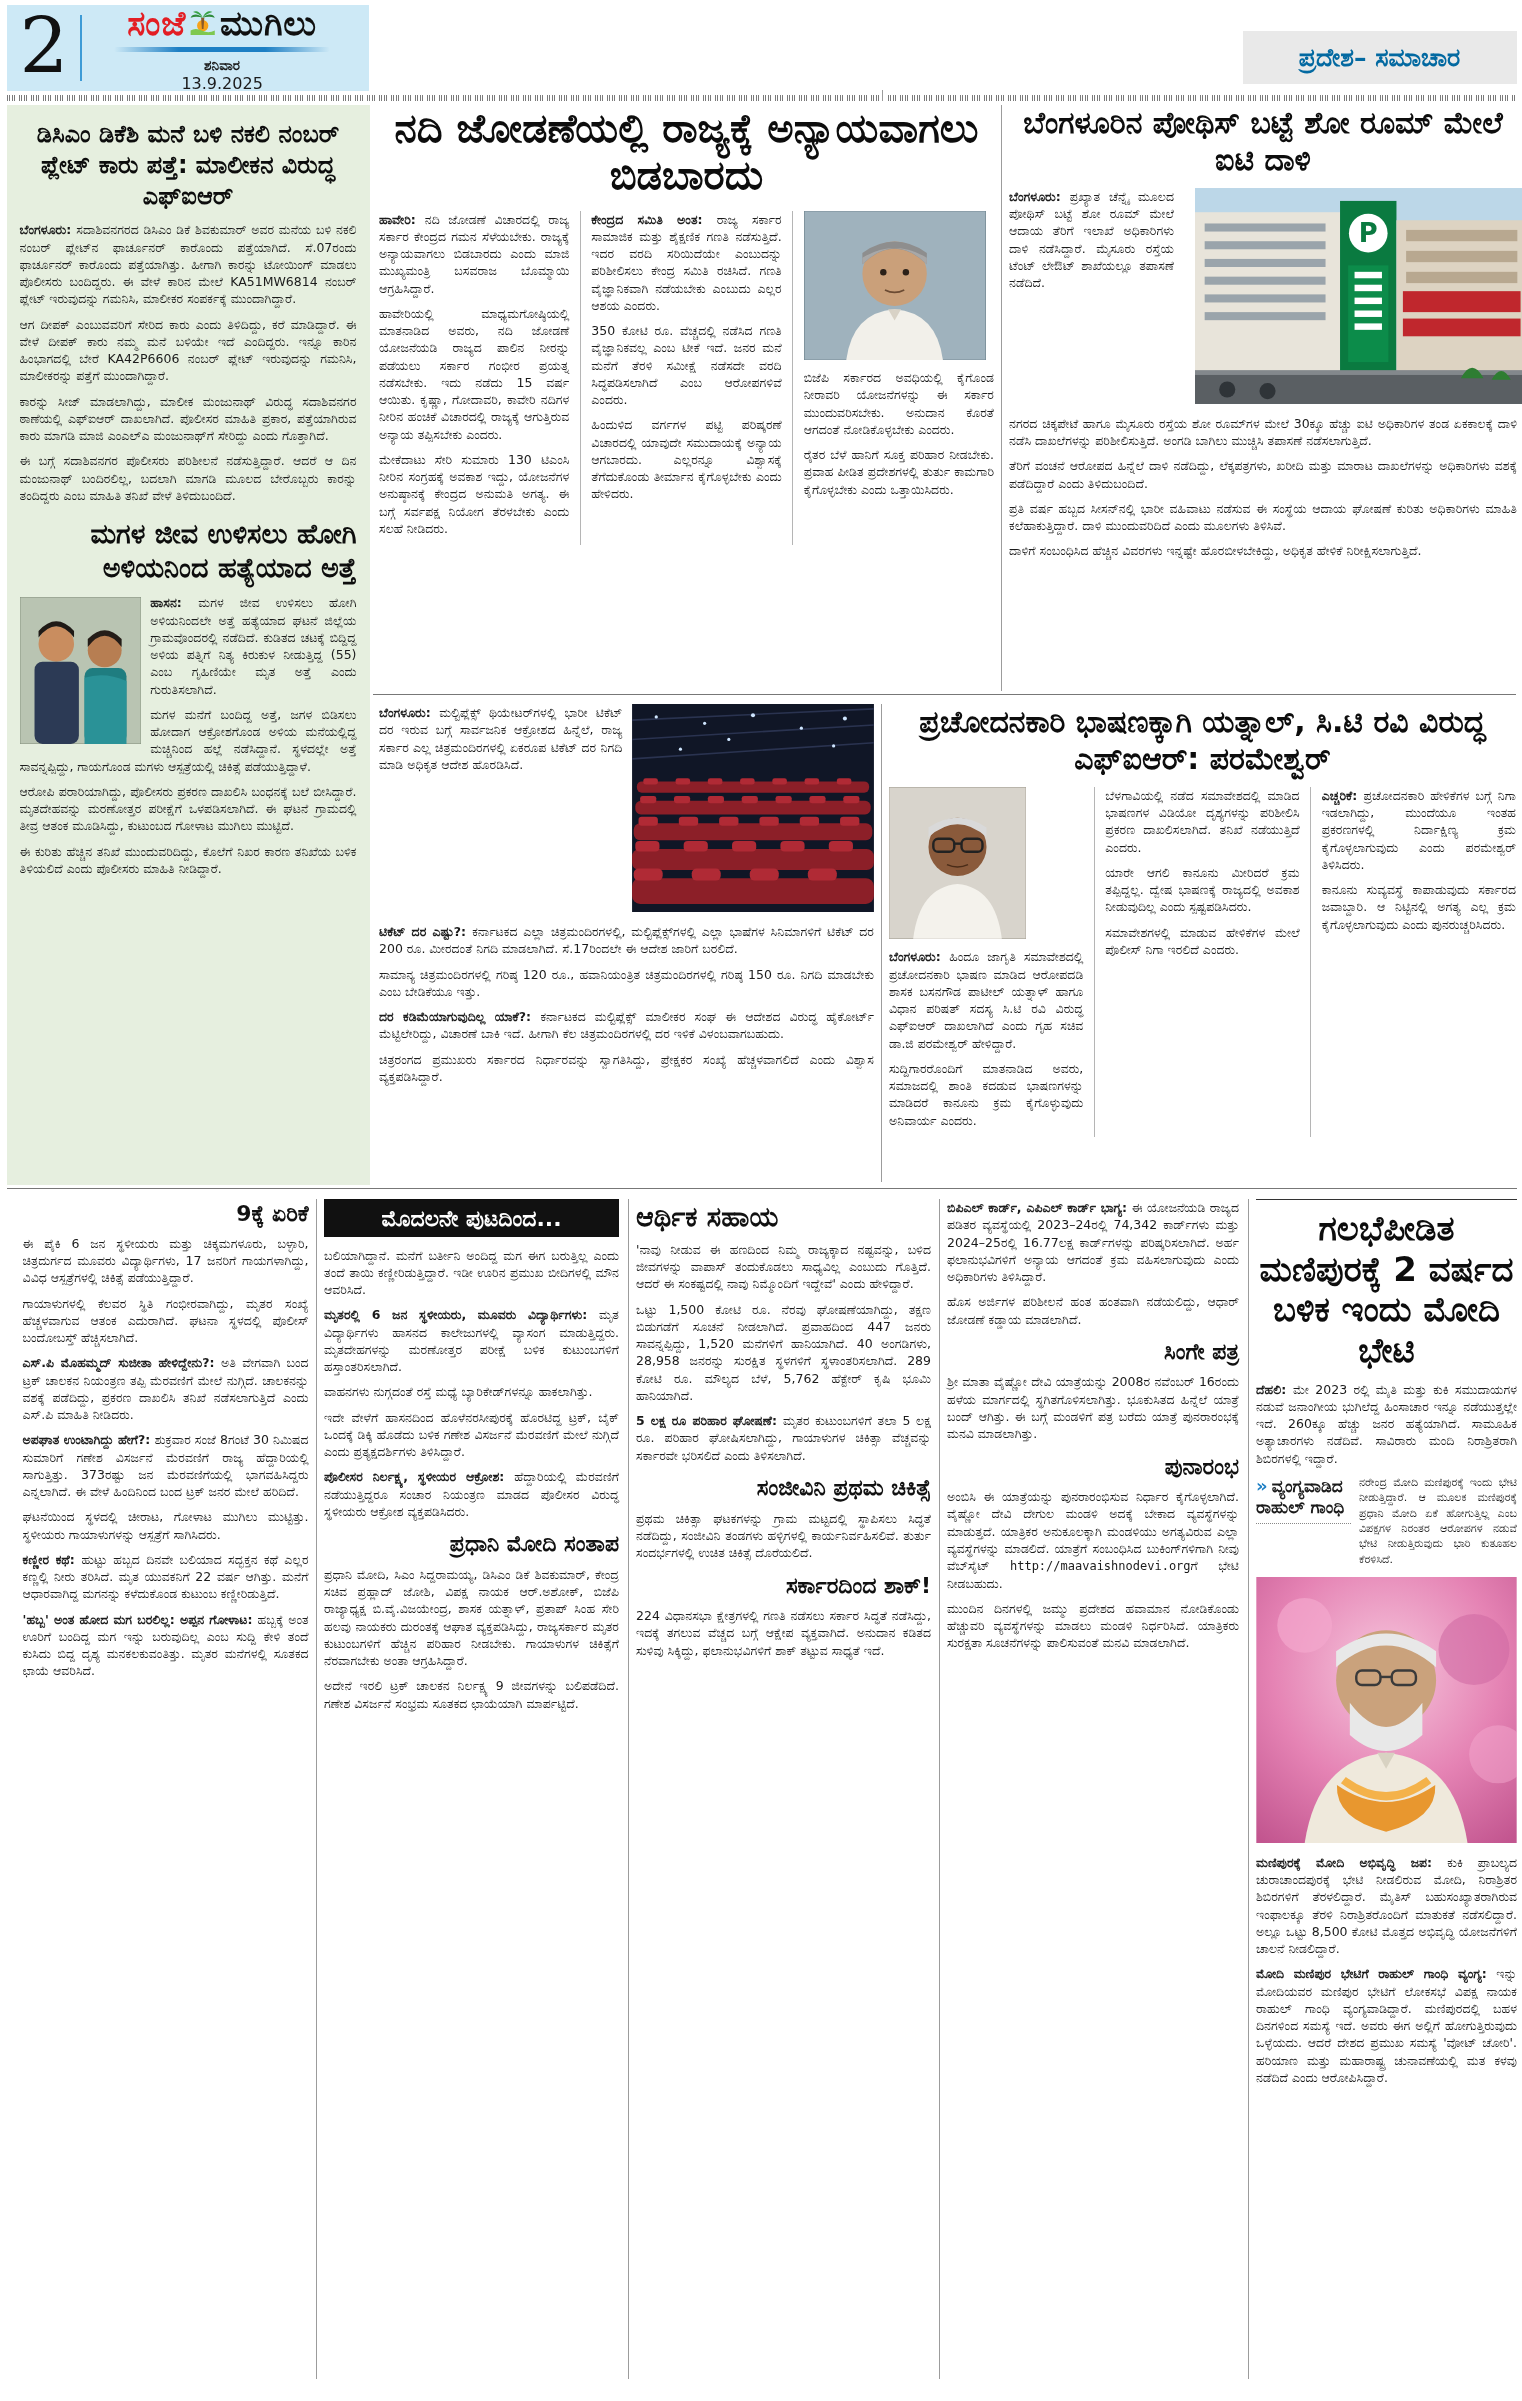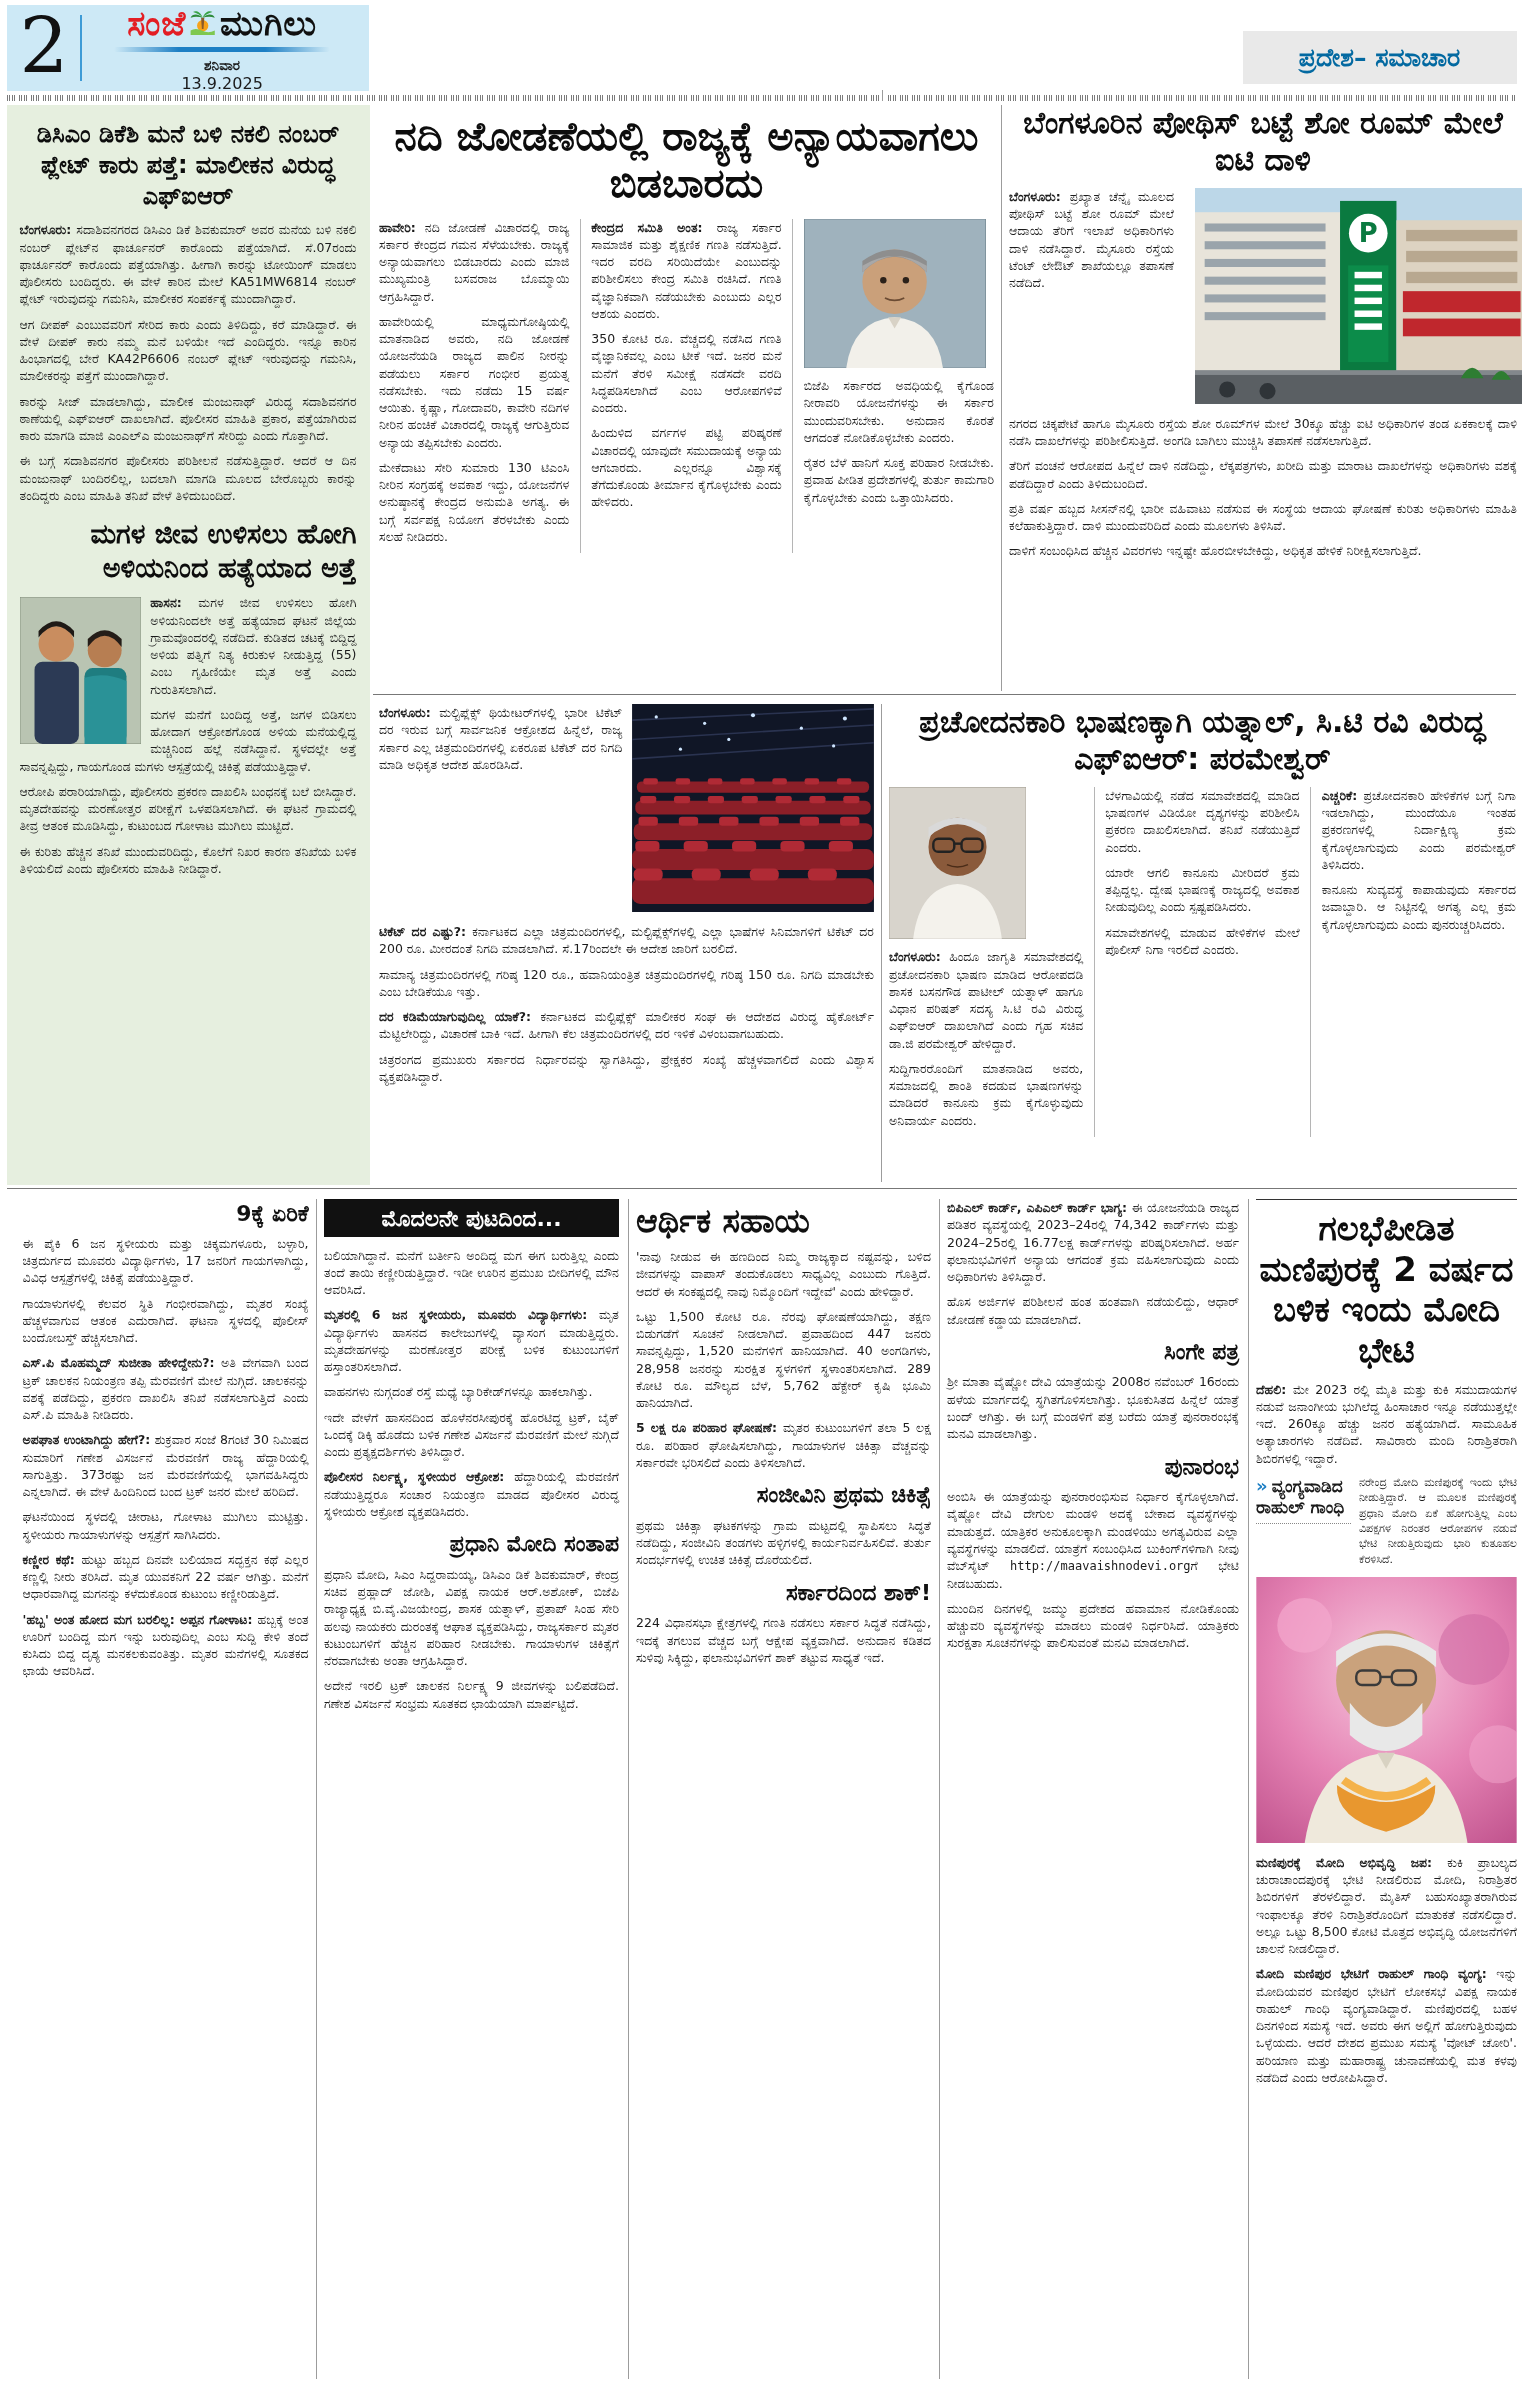--- a/index.html
+++ b/index.html
@@ -23,21 +23,21 @@
   .mast-bar{height:4.8px;border-radius:2.4px;margin:3.2px 24px 4.8px;
             background:linear-gradient(90deg,rgba(30,120,190,0) 0%,#1d7fc4 30%,#1d7fc4 70%,rgba(30,120,190,0) 100%);}
   .mast-day{font-size:13.7px;font-weight:bold;}
   .mast-date{font-size:16px;}
   .section-tag{background:#e9e9e9;display:flex;align-items:center;justify-content:center;
                font-size:25px;font-weight:bold;color:#0369a1;}
   
   .para{margin:0 0 8px;font-size:12.5px;line-height:1.38;text-align:justify;}
   .para b{font-weight:bold;}
   .subhead{font-weight:bold;text-align:right;font-size:22px;line-height:1.2;margin:11.3px 0 8px;color:#111;}
-  .subhead.big{font-size:33px;text-align:left;margin-top:1.6px;}
+  .subhead.big{font-size:27px;text-align:left;margin-top:1.6px;}
   .headline{font-weight:bold;color:#0d0d0d;text-align:center;}
   .h-xl{font-size:40px;line-height:1.18;}
   .h-l{font-size:30px;line-height:1.22;}
   .h-m{font-size:27px;line-height:1.25;}
   .h-s{font-size:24px;line-height:1.28;}
   .greenbox{background:#e6efdf;padding:11.3px 13px;box-sizing:border-box;}
   .cols{display:flex;}
   .cols .col{flex:1;min-width:0;}
   .cols .col + .col{border-left:0.8px solid #b5b5b5;padding-left:10.5px;margin-left:10.5px;}
   .banner{background:#111;color:#fff;font-weight:bold;font-size:22px;text-align:center;
@@ -109,21 +109,21 @@
       </svg>
     </div>
     <div>
         <p class="para"><b>ಹಾಸನ: </b>ಮಗಳ ಜೀವ ಉಳಿಸಲು ಹೋಗಿ ಅಳಿಯನಿಂದಲೇ ಅತ್ತೆ ಹತ್ಯೆಯಾದ ಘಟನೆ ಜಿಲ್ಲೆಯ ಗ್ರಾಮವೊಂದರಲ್ಲಿ ನಡೆದಿದೆ. ಕುಡಿತದ ಚಟಕ್ಕೆ ಬಿದ್ದಿದ್ದ ಅಳಿಯ ಪತ್ನಿಗೆ ನಿತ್ಯ ಕಿರುಕುಳ ನೀಡುತ್ತಿದ್ದ (55) ಎಂಬ ಗೃಹಿಣಿಯೇ ಮೃತ ಅತ್ತೆ ಎಂದು ಗುರುತಿಸಲಾಗಿದೆ.</p>
         <p class="para">ಮಗಳ ಮನೆಗೆ ಬಂದಿದ್ದ ಅತ್ತೆ, ಜಗಳ ಬಿಡಿಸಲು ಹೋದಾಗ ಆಕ್ರೋಶಗೊಂಡ ಅಳಿಯ ಮನೆಯಲ್ಲಿದ್ದ ಮಚ್ಚಿನಿಂದ ಹಲ್ಲೆ ನಡೆಸಿದ್ದಾನೆ. ಸ್ಥಳದಲ್ಲೇ ಅತ್ತೆ ಸಾವನ್ನಪ್ಪಿದ್ದು, ಗಾಯಗೊಂಡ ಮಗಳು ಆಸ್ಪತ್ರೆಯಲ್ಲಿ ಚಿಕಿತ್ಸೆ ಪಡೆಯುತ್ತಿದ್ದಾಳೆ.</p>
         <p class="para">ಆರೋಪಿ ಪರಾರಿಯಾಗಿದ್ದು, ಪೊಲೀಸರು ಪ್ರಕರಣ ದಾಖಲಿಸಿ ಬಂಧನಕ್ಕೆ ಬಲೆ ಬೀಸಿದ್ದಾರೆ. ಮೃತದೇಹವನ್ನು ಮರಣೋತ್ತರ ಪರೀಕ್ಷೆಗೆ ಒಳಪಡಿಸಲಾಗಿದೆ. ಈ ಘಟನೆ ಗ್ರಾಮದಲ್ಲಿ ತೀವ್ರ ಆತಂಕ ಮೂಡಿಸಿದ್ದು, ಕುಟುಂಬದ ಗೋಳಾಟ ಮುಗಿಲು ಮುಟ್ಟಿದೆ.</p>
         <p class="para">ಈ ಕುರಿತು ಹೆಚ್ಚಿನ ತನಿಖೆ ಮುಂದುವರಿದಿದ್ದು, ಕೊಲೆಗೆ ನಿಖರ ಕಾರಣ ತನಿಖೆಯ ಬಳಿಕ ತಿಳಿಯಲಿದೆ ಎಂದು ಪೊಲೀಸರು ಮಾಹಿತಿ ನೀಡಿದ್ದಾರೆ.</p>
       </div>
   </div>
 
-  <div class="abs" style="left:379px;top:113px;width:615px;height:586px;">
+  <div class="abs" style="left:379px;top:105px;width:615px;height:586px;">
     <div class="headline h-xl" style="margin-bottom:11.3px;">ನದಿ ಜೋಡಣೆಯಲ್ಲಿ ರಾಜ್ಯಕ್ಕೆ ಅನ್ಯಾಯವಾಗಲು ಬಿಡಬಾರದು</div>
     <div class="cols">
       <div class="col">
           <p class="para"><b>ಹಾವೇರಿ: </b>ನದಿ ಜೋಡಣೆ ವಿಚಾರದಲ್ಲಿ ರಾಜ್ಯ ಸರ್ಕಾರ ಕೇಂದ್ರದ ಗಮನ ಸೆಳೆಯಬೇಕು. ರಾಜ್ಯಕ್ಕೆ ಅನ್ಯಾಯವಾಗಲು ಬಿಡಬಾರದು ಎಂದು ಮಾಜಿ ಮುಖ್ಯಮಂತ್ರಿ ಬಸವರಾಜ ಬೊಮ್ಮಾಯಿ ಆಗ್ರಹಿಸಿದ್ದಾರೆ.</p>
           <p class="para">ಹಾವೇರಿಯಲ್ಲಿ ಮಾಧ್ಯಮಗೋಷ್ಠಿಯಲ್ಲಿ ಮಾತನಾಡಿದ ಅವರು, ನದಿ ಜೋಡಣೆ ಯೋಜನೆಯಡಿ ರಾಜ್ಯದ ಪಾಲಿನ ನೀರನ್ನು ಪಡೆಯಲು ಸರ್ಕಾರ ಗಂಭೀರ ಪ್ರಯತ್ನ ನಡೆಸಬೇಕು. ಇದು ನಡೆದು 15 ವರ್ಷ ಆಯಿತು. ಕೃಷ್ಣಾ, ಗೋದಾವರಿ, ಕಾವೇರಿ ನದಿಗಳ ನೀರಿನ ಹಂಚಿಕೆ ವಿಚಾರದಲ್ಲಿ ರಾಜ್ಯಕ್ಕೆ ಆಗುತ್ತಿರುವ ಅನ್ಯಾಯ ತಪ್ಪಿಸಬೇಕು ಎಂದರು.</p>
           <p class="para">ಮೇಕೆದಾಟು ಸೇರಿ ಸುಮಾರು 130 ಟಿಎಂಸಿ ನೀರಿನ ಸಂಗ್ರಹಕ್ಕೆ ಅವಕಾಶ ಇದ್ದು, ಯೋಜನೆಗಳ ಅನುಷ್ಠಾನಕ್ಕೆ ಕೇಂದ್ರದ ಅನುಮತಿ ಅಗತ್ಯ. ಈ ಬಗ್ಗೆ ಸರ್ವಪಕ್ಷ ನಿಯೋಗ ತೆರಳಬೇಕು ಎಂದು ಸಲಹೆ ನೀಡಿದರು.</p>
         </div>
       <div class="col">
           <p class="para"><b>ಕೇಂದ್ರದ ಸಮಿತಿ ಅಂತ: </b>ರಾಜ್ಯ ಸರ್ಕಾರ ಸಾಮಾಜಿಕ ಮತ್ತು ಶೈಕ್ಷಣಿಕ ಗಣತಿ ನಡೆಸುತ್ತಿದೆ. ಇದರ ವರದಿ ಸರಿಯಿದೆಯೇ ಎಂಬುದನ್ನು ಪರಿಶೀಲಿಸಲು ಕೇಂದ್ರ ಸಮಿತಿ ರಚಿಸಿದೆ. ಗಣತಿ ವೈಜ್ಞಾನಿಕವಾಗಿ ನಡೆಯಬೇಕು ಎಂಬುದು ಎಲ್ಲರ ಆಶಯ ಎಂದರು.</p>
           <p class="para">350 ಕೋಟಿ ರೂ. ವೆಚ್ಚದಲ್ಲಿ ನಡೆಸಿದ ಗಣತಿ ವೈಜ್ಞಾನಿಕವಲ್ಲ ಎಂಬ ಟೀಕೆ ಇದೆ. ಜನರ ಮನೆ ಮನೆಗೆ ತೆರಳಿ ಸಮೀಕ್ಷೆ ನಡೆಸದೇ ವರದಿ ಸಿದ್ಧಪಡಿಸಲಾಗಿದೆ ಎಂಬ ಆರೋಪಗಳಿವೆ ಎಂದರು.</p>

